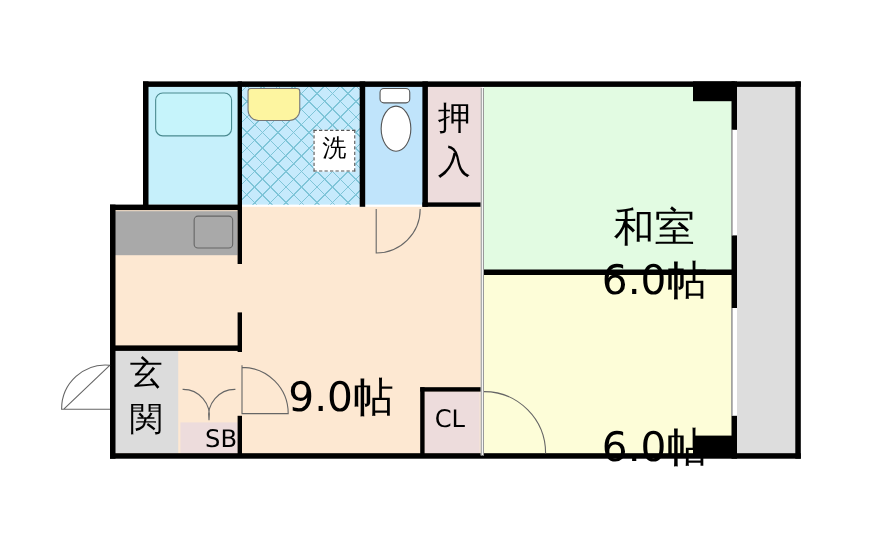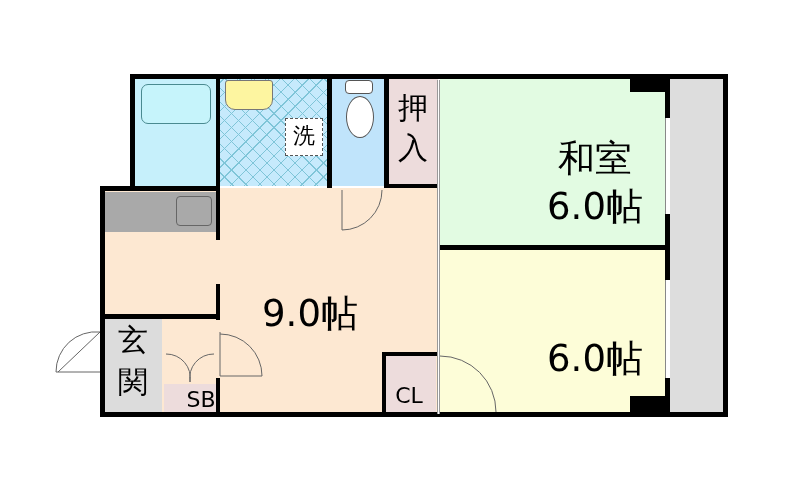--- a/index.html
+++ b/index.html
@@ -1,20 +1,20 @@
 <!DOCTYPE html>
 <html><head>
 <meta charset="utf-8">
 <style>
   html,body{margin:0;padding:0;background:#fff;}
   body{width:800px;height:493px;position:relative;overflow:hidden;font-family:"DejaVu Sans",sans-serif;}
   .abs{position:absolute;box-sizing:border-box;}
   .wall{position:absolute;background:#000;}
   .room-label{position:absolute;color:#000;text-align:center;line-height:1.05;font-family:"DejaVu Sans",sans-serif;white-space:nowrap;}
-  .big{font-size:37px;}
+  .big{font-size:37px;margin-top:48px;}
   .mid{font-size:30px;}
   .small{font-size:22px;}
   svg{position:absolute;left:0;top:0;}
 </style>
 </head>
 <body>
 
 <div class="abs" style="left:0;top:0;width:800px;height:493px;">
 
   <div class="abs" style="left:133px;top:78px;width:85px;height:108px;background:#c6f0fb;"></div>
@@ -83,14 +83,14 @@
   <div class="room-label big" style="left:520px;top:188px;width:150px;">6.0帖</div>
 
   <div class="room-label big" style="left:520px;top:340px;width:150px;">6.0帖</div>
 
   <div class="room-label big" style="left:240px;top:295px;width:140px;">9.0帖</div>
 
   <div class="room-label mid" style="left:104px;top:324px;width:58px;">玄</div>
   <div class="room-label mid" style="left:104px;top:366px;width:58px;">関</div>
 
   <div class="room-label small" style="left:164px;top:388px;width:74px;">SB</div>
-  <div class="room-label small" style="left:386px;top:384px;width:46px;">CL</div>
+  <div class="room-label small" style="left:386px;top:370px;width:46px;">CL</div>
 </div>
 
 </body></html>

